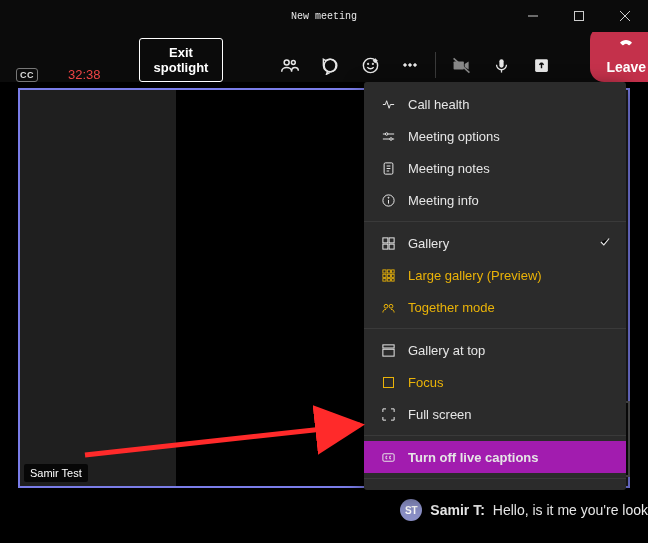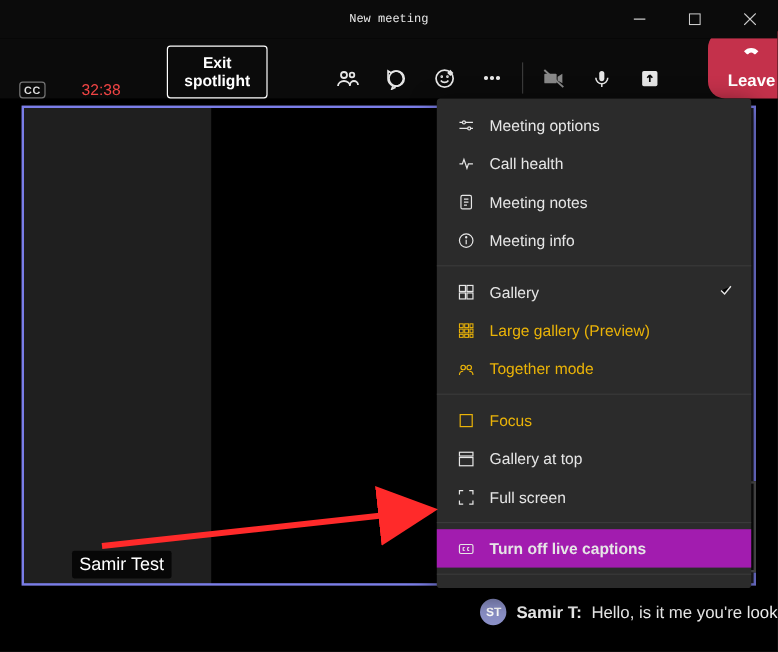--- a/index.html
+++ b/index.html
@@ -84,21 +84,21 @@
     background: #1f1f1f;
     overflow: hidden;
   }
   .main-tile-inner {
     position: absolute; left: 156px; top: 0; bottom: 0; right: 156px;
     background: #000;
   }
   .name-tag {
     position: absolute; left: 4px; bottom: 4px;
     background: rgba(0,0,0,0.75); color: #fff;
-    font-size: 15px; padding: 3px 6px; border-radius: 2px; margin-left: 36px;
+    font-size: 11px; padding: 3px 6px; border-radius: 2px;
   }
   .self-tile {
     position: absolute; right: 0; bottom: 0; width: 100px; height: 76px;
     background: #0c0c0c; border: 2px solid #555;
   }
   .avatar-circle {
     width: 38px; height: 38px; border-radius: 50%;
     background: linear-gradient(135deg, #7a6a4f 0%, #3a3a30 100%);
     position: absolute; left: 50%; top: 50%; transform: translate(-50%,-50%);
     overflow: hidden;
@@ -253,35 +253,35 @@
 <div class="caption-row">
   <div class="caption-avatar">ST</div>
   <span class="caption-name">Samir T:</span>
   <span>Hello, is it me you're look</span>
 </div>
 
 <div class="menu">
   <div class="menu-item">
     <span class="mi-icon">
         <svg width="15" height="15" viewBox="0 0 24 24" stroke-width="1.6">
+          <path d="M3 12h4l2-6 4 12 2-6h6"></path>
+        </svg>
+      </span>
+    <span>Call health</span>
+  </div>
+  <div class="menu-item">
+    <span class="mi-icon">
+        <svg width="15" height="15" viewBox="0 0 24 24" stroke-width="1.6">
           <line x1="3" y1="8" x2="21" y2="8"></line>
           <line x1="3" y1="16" x2="21" y2="16"></line>
           <circle cx="9" cy="8" r="2" fill="#2b2b2b"></circle>
           <circle cx="16" cy="16" r="2" fill="#2b2b2b"></circle>
         </svg>
       </span>
     <span>Meeting options</span>
-  </div>
-  <div class="menu-item">
-    <span class="mi-icon">
-        <svg width="15" height="15" viewBox="0 0 24 24" stroke-width="1.6">
-          <path d="M3 12h4l2-6 4 12 2-6h6"></path>
-        </svg>
-      </span>
-    <span>Call health</span>
   </div>
   <div class="menu-item">
     <span class="mi-icon">
         <svg width="15" height="15" viewBox="0 0 24 24" stroke-width="1.6">
           <rect x="5" y="3" width="14" height="18" rx="2"></rect>
           <line x1="9" y1="8" x2="15" y2="8"></line>
           <line x1="9" y1="12" x2="15" y2="12"></line>
           <line x1="9" y1="16" x2="13" y2="16"></line>
         </svg>
       </span>
@@ -336,36 +336,36 @@
           <circle cx="8" cy="10" r="3"></circle>
           <circle cx="16" cy="10" r="3"></circle>
           <path d="M3 20c0-3 2-5 5-5m8 0c3 0 5 2 5 5"></path>
         </svg>
       </span>
     <span>Together mode</span>
   </div>
 
   <div class="menu-sep"></div>
 
-  <div class="menu-item disabled">
-    <span class="mi-icon">
-        <svg width="15" height="15" viewBox="0 0 24 24" stroke-width="1.6">
-          <rect x="4" y="4" width="16" height="16"></rect>
-        </svg>
-      </span>
-    <span>Focus</span>
-  </div>
   <div class="menu-item">
     <span class="mi-icon">
         <svg width="15" height="15" viewBox="0 0 24 24" stroke-width="1.6">
           <rect x="3" y="3" width="18" height="5"></rect>
           <rect x="3" y="10" width="18" height="11"></rect>
         </svg>
       </span>
     <span>Gallery at top</span>
+  </div>
+  <div class="menu-item disabled">
+    <span class="mi-icon">
+        <svg width="15" height="15" viewBox="0 0 24 24" stroke-width="1.6">
+          <rect x="4" y="4" width="16" height="16"></rect>
+        </svg>
+      </span>
+    <span>Focus</span>
   </div>
   <div class="menu-item">
     <span class="mi-icon">
         <svg width="15" height="15" viewBox="0 0 24 24" stroke-width="1.6">
           <path d="M3 8V3h5M21 8V3h-5M3 16v5h5M21 16v5h-5"></path>
         </svg>
       </span>
     <span>Full screen</span>
   </div>
 

